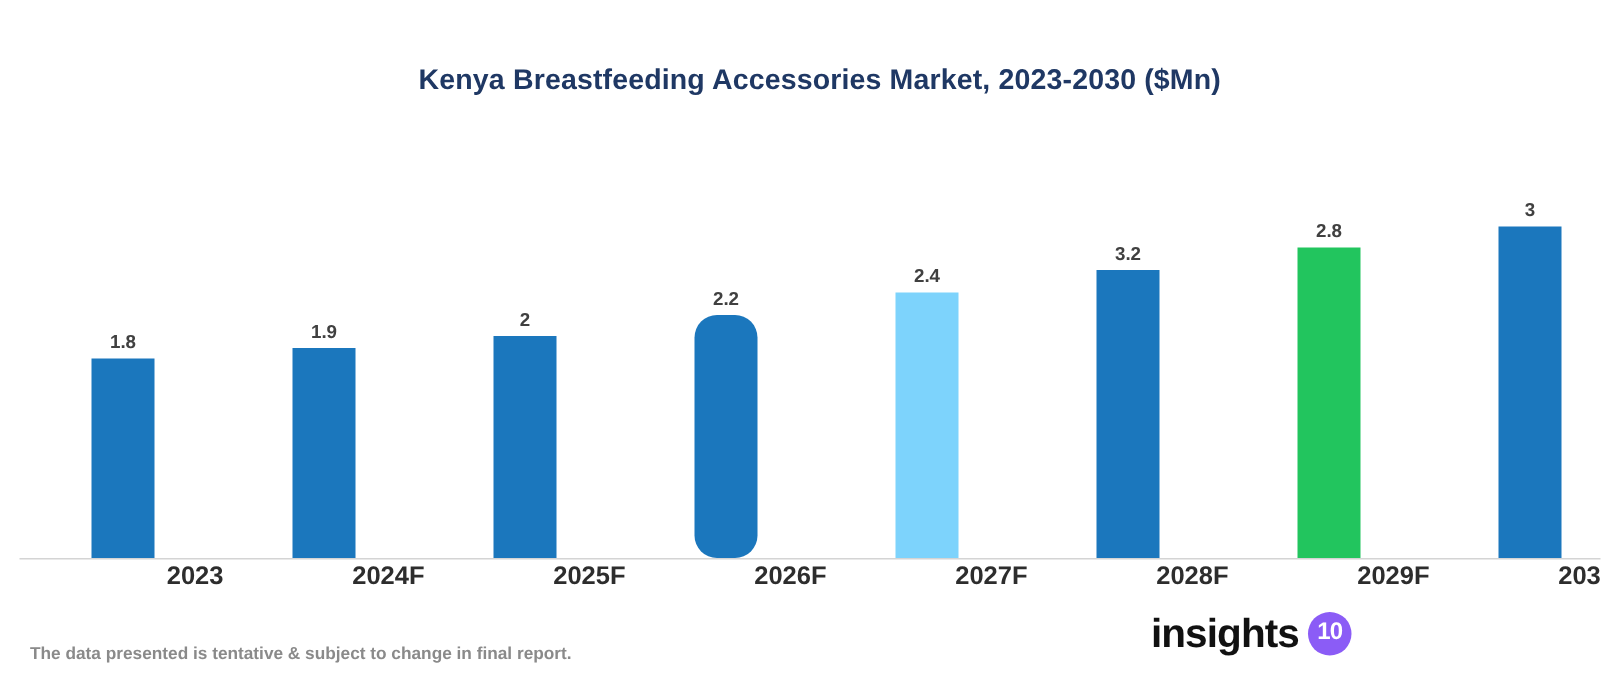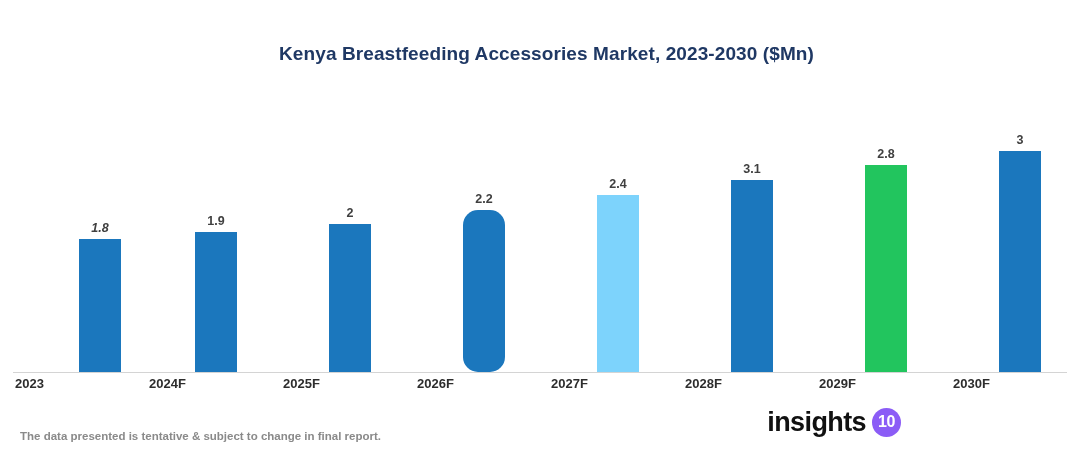--- a/index.html
+++ b/index.html
@@ -104,22 +104,22 @@
     position: absolute;
     left: 0;
     top: 376px;
     width: 1067px;
     height: 20px;
   }
   .cat-label {
     position: absolute;
     top: 0;
     width: 134px;
-    text-align: left;
-    font-size: 13px;
+    text-align: right;
+    font-size: 17px;
     font-weight: bold;
     color: #2d2d2d;
     line-height: 16px;
   }
 
   
   .footnote {
     position: absolute;
     left: 7px;
     top: 429px;
@@ -164,21 +164,21 @@
 <body>
 
 <div id="chart-canvas">
 
   <div class="title-block">
     <div class="chart-title">Kenya Breastfeeding Accessories Market, 2023-2030 ($Mn)</div>
   </div>
 
   <div class="plot-area">
     <div class="bars-layer" id="bars-layer">
-        <div class="bar-group" style="left: 20px; font-style: italic;">
+        <div class="bar-group" style="left: 2px;">
           <div class="bar-col" style="height: 133px; background: rgb(27, 119, 189);">
             <span class="bar-value">1.8</span>
           </div>
         </div>
         <div class="bar-group" style="left: 136px;">
           <div class="bar-col" style="height: 140px; background: rgb(27, 119, 189);">
             <span class="bar-value">1.9</span>
           </div>
         </div>
         <div class="bar-group" style="left: 270px;">
@@ -191,21 +191,21 @@
             <span class="bar-value">2.2</span>
           </div>
         </div>
         <div class="bar-group" style="left: 538px;">
           <div class="bar-col" style="height: 177px; background: #7dd3fc;">
             <span class="bar-value">2.4</span>
           </div>
         </div>
         <div class="bar-group" style="left: 672px;">
           <div class="bar-col" style="height: 192px; background: rgb(27, 119, 189);">
-            <span class="bar-value">3.1</span>
+            <span class="bar-value">3.2</span>
           </div>
         </div>
         <div class="bar-group" style="left: 806px;">
           <div class="bar-col" style="height: 207px; background: #22c55e;">
             <span class="bar-value">2.8</span>
           </div>
         </div>
         <div class="bar-group" style="left: 940px;">
           <div class="bar-col" style="height: 221px; background: rgb(27, 119, 189);">
             <span class="bar-value">3</span>

